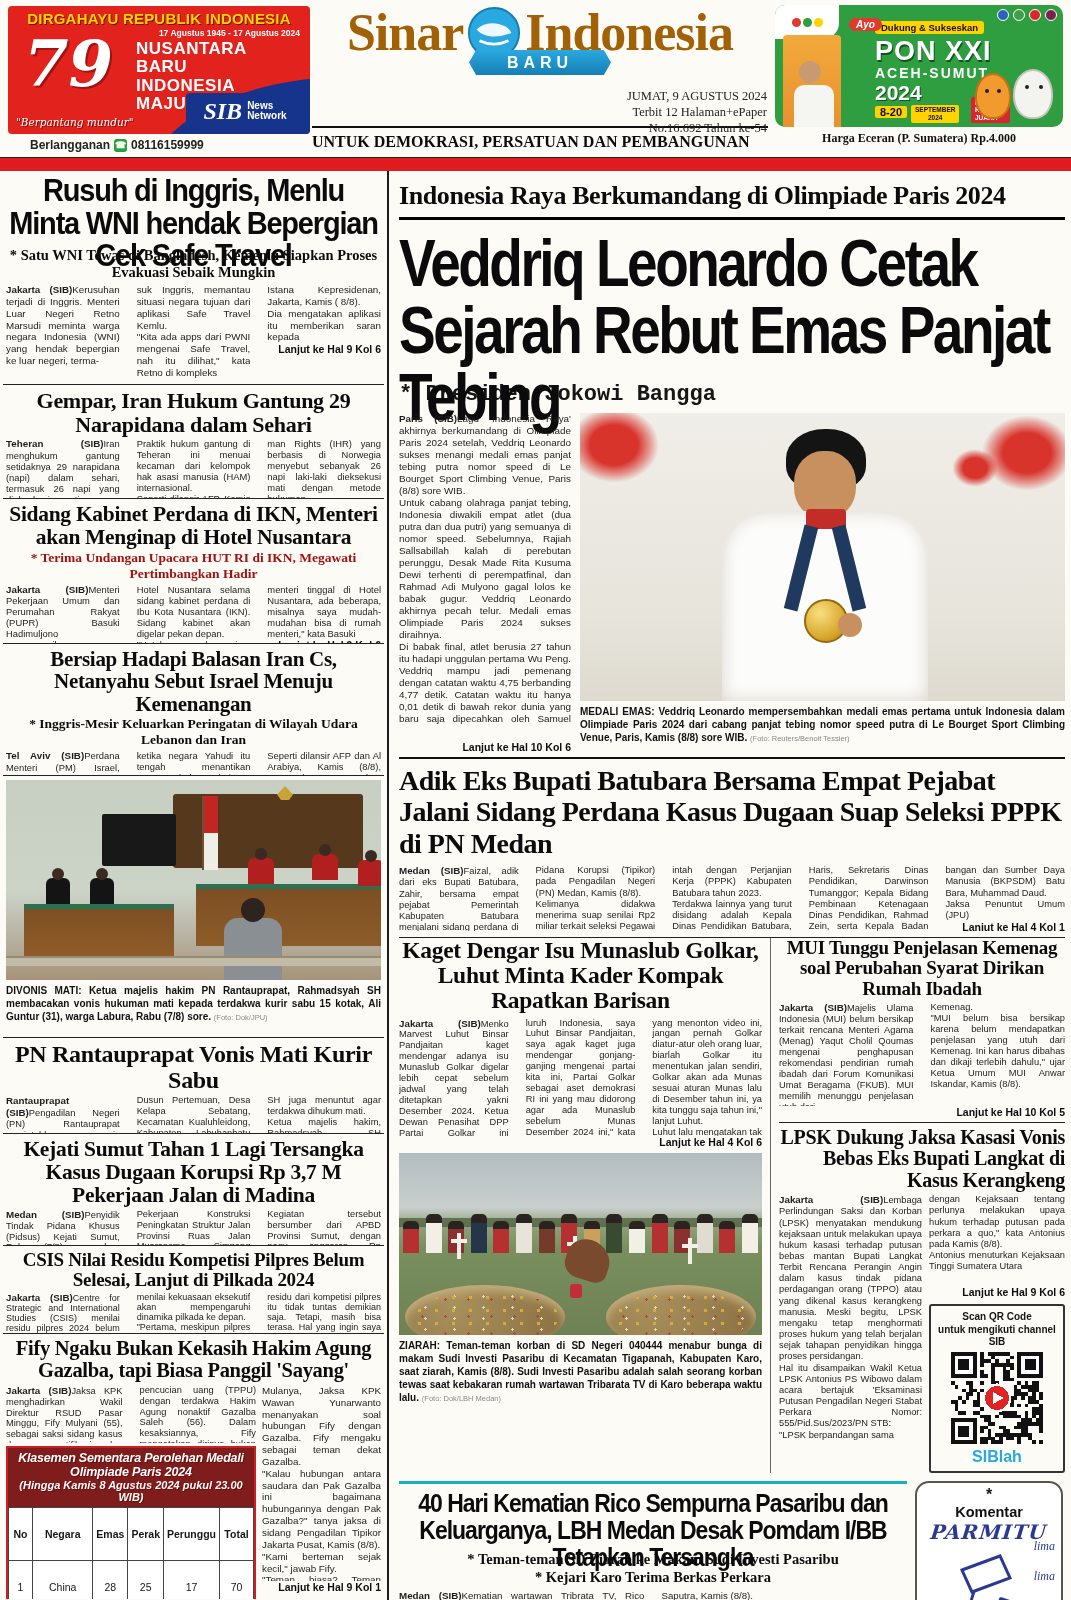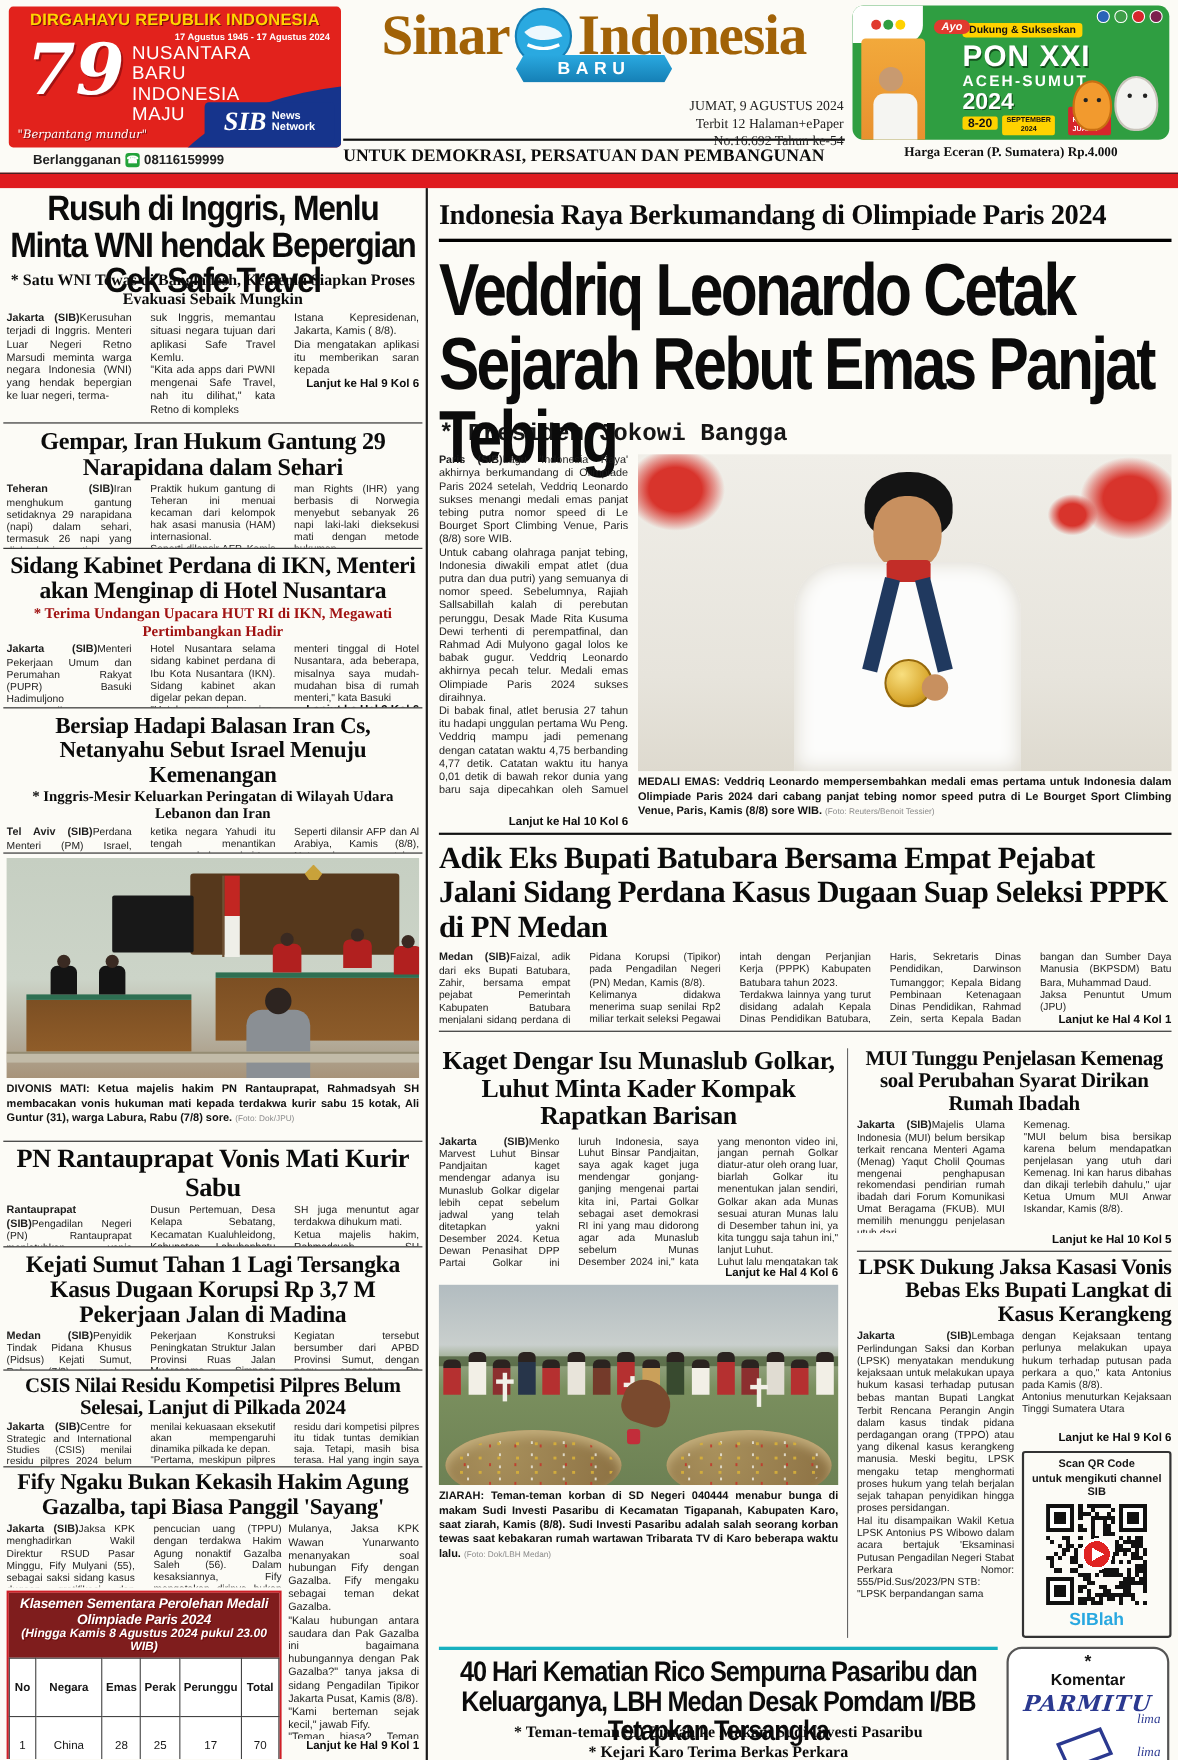--- a/index.html
+++ b/index.html
@@ -5,21 +5,21 @@
 *{margin:0;padding:0;box-sizing:border-box}
 body{background:#9a9a9a;font-family:"Liberation Sans",sans-serif}
 .page{width:1071px;height:1600px;margin:0 auto;position:relative;background:#fcfbf6;overflow:hidden;color:#161616}
 
 .header{position:absolute;top:0;left:0;width:1071px;height:157px}
 .promo{position:absolute;left:8px;top:6px;width:302px;height:128px;background:#e2221c;border-radius:4px;color:#fff;overflow:hidden}
 .promo-curve{position:absolute;right:-46px;bottom:-52px;width:210px;height:110px;background:#16348c;border-radius:100% 0 0 0}
 .promo-banner{color:#ffd400;font-weight:900;text-align:center;font-size:15px;letter-spacing:.2px;margin-top:4px;text-shadow:1px 1px 0 #7e0d0d}
 .promo-dates{font-size:8.5px;font-weight:bold;text-align:right;padding-right:10px;margin-top:1px}
 .promo-79{position:absolute;left:16px;top:26px;font-family:"DejaVu Serif",serif;font-style:italic;font-weight:900;font-size:64px;line-height:1;text-shadow:2px 2px 0 #a31212}
-.promo-nus{position:absolute;left:112px;top:34px;font-weight:400;font-size:17px;line-height:1.08;letter-spacing:.5px}
+.promo-nus{position:absolute;left:128px;top:34px;font-weight:700;font-size:17px;line-height:1.08;letter-spacing:.5px}
 .promo-slogan{position:absolute;left:8px;bottom:6px;font-style:italic;font-size:10.5px;font-family:"DejaVu Serif",serif;text-shadow:1px 1px 0 #7e0d0d}
 .sibbox{position:absolute;right:6px;bottom:5px;width:118px;height:36px;background:#16348c;border-radius:4px;display:flex;align-items:center;justify-content:center;gap:5px}
 .sibbox .sib{font-style:italic;font-weight:900;font-size:24px;font-family:"Liberation Serif",serif}
 .sibbox .nn{font-size:10px;font-weight:bold;line-height:1.05}
 .subscribe{position:absolute;left:30px;top:138px;font-size:12px;font-weight:bold;color:#222;display:flex;align-items:center;gap:4px}
 .wa-icon{display:inline-block;width:13px;height:13px;background:#23a33a;color:#fff;border-radius:3px;font-size:9px;line-height:13px;text-align:center}
 .masthead{position:absolute;left:312px;top:6px;width:456px;text-align:center}
 .masthead-row{display:flex;align-items:center;justify-content:center;gap:4px}
 .masthead-word{font-family:"Liberation Serif",serif;font-weight:900;font-size:52px;color:#a16207;letter-spacing:-1px;line-height:1}
 .baru-ribbon{width:142px;height:25px;margin:-10px auto 0;background:linear-gradient(#2aa9e0,#157fb5);color:#fff;font-weight:900;font-size:16px;letter-spacing:5px;line-height:25px;clip-path:polygon(5% 0,95% 0,100% 50%,95% 100%,5% 100%,0 50%);position:relative;z-index:2}
@@ -114,21 +114,21 @@
 .jokowi{font-family:Liberation Mono, monospace;font-weight:900;font-size:22px;margin:0 0 6px}
 .vedd-row{display:flex;gap:9px;height:340px}
 .vedd-body{width:172px;position:relative;padding-bottom:15px}
 .vedd-body .bcol{font-size:9.9px;height:312px}
 .vedd-body .lanjut{position:absolute;right:0;bottom:0}
 .vedd-right{flex:1}
 .adik{border-top:2px solid #111;margin-top:4px;padding-top:6px}
 .adik .hl-serif{font-size:28px;text-align:left;line-height:1.12;letter-spacing:-.5px}
 .adik .cols{margin-top:6px}
 .adik .bcol{font-size:9.3px}
-.row2{display:flex;border-top:1px solid #222;margin-top:6px;padding-top:15px}
+.row2{display:flex;border-top:1px solid #222;margin-top:6px;padding-top:0}
 .mid{width:372px;padding-right:8px;border-right:1px solid #666}
 .rightcol{flex:1;padding-left:8px}
 .golkar-head{font-size:23.5px}
 .golkar-cols{height:118px;margin-top:4px}
 .golkar-cols .bcol{font-size:9.3px;line-height:1.18}
 .mui-head{font-size:19px}
 .mui-cols{height:104px;margin-top:3px}
 .mui-cols .bcol{font-size:9.3px;line-height:1.18}
 .lpsk{border-top:1px solid #222;margin-top:4px;padding-top:4px}
 .lpsk-head{font-size:20px;text-align:right}

